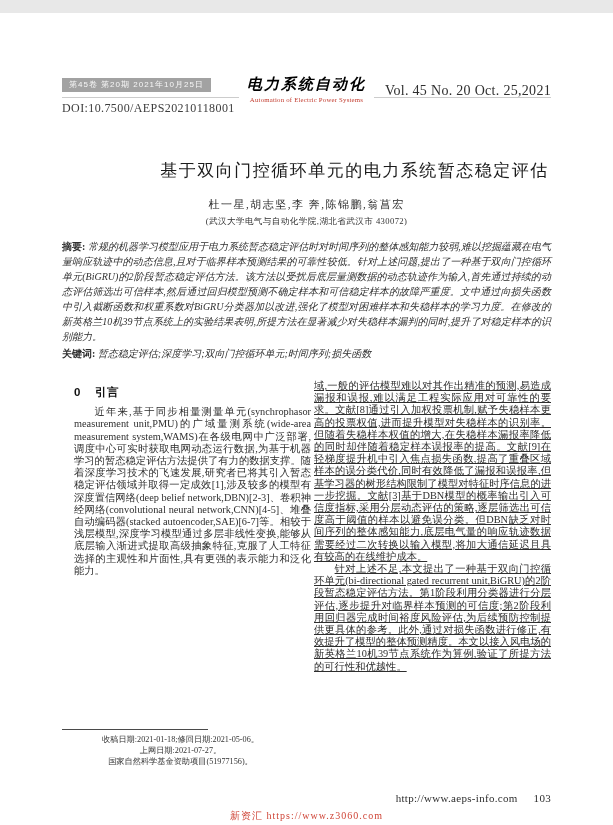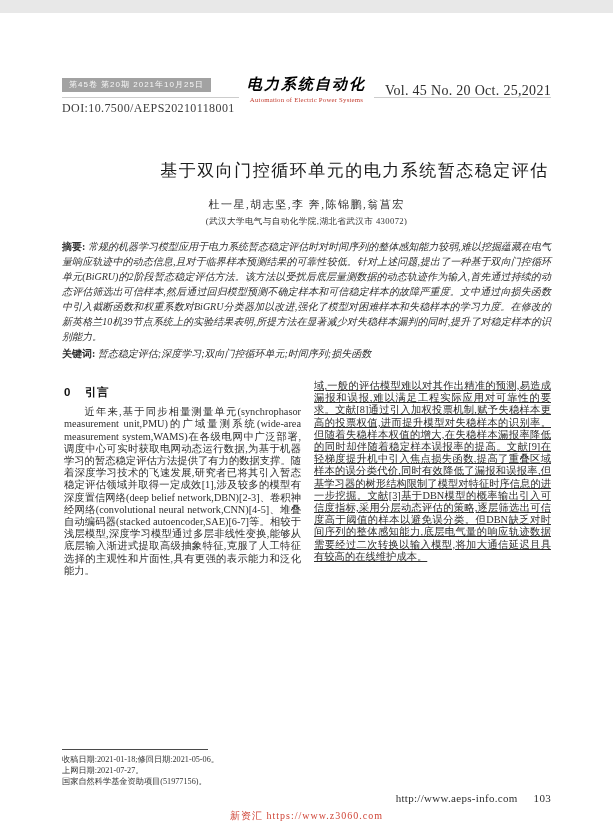--- a/index.html
+++ b/index.html
@@ -63,34 +63,34 @@
     text-align:justify;font-style:italic;color:#2f2f2f;
   }
   .abstract b{font-style:normal;font-weight:bold;}
   .kw{margin-top:2px;}
   
   .col{
     position:absolute;width:237px;
     font-size:10.3px;line-height:12.2px;
     text-align:justify;color:#2e2e2e;
   }
-  .col-left{left:64px;top:371px;}
+  .col-left{left:74px;top:371px;}
   .col-right{left:314px;top:367px;text-decoration:underline;}
   .sec-head{
     font-size:11.5px;font-weight:bold;color:#111;
     font-family:"Liberation Sans","DejaVu Sans",sans-serif;
     margin:2px 0 8px 0;letter-spacing:0.5px;
   }
   .sec-head .num{margin-right:14px;}
   .para{margin:0;text-indent:2em;}
   .para.noindent{text-indent:0;}
   
   .footnote{
-    position:absolute;left:62px;top:736px;width:237px;
-    font-size:8.2px;line-height:11px;color:#333;
+    position:absolute;left:62px;top:716px;width:237px;
+    font-size:8.2px;line-height:11px;color:#333;text-align:center;
   }
   .footnote-rule{width:146px;height:1px;background:#4a4a4a;margin-bottom:4px;}
   
   .footer{
     position:absolute;right:62px;top:779px;
     font-size:11px;color:#2e2e2e;letter-spacing:0.3px;
   }
   .footer .pageno{margin-left:16px;}
   .watermark{
     position:absolute;left:50%;top:796px;transform:translateX(-50%);
@@ -129,20 +129,21 @@
 
   <div class="col col-left">
     <div class="sec-head">
       <span class="num">0</span><span>引言</span>
     </div>
     <p class="para">近年来,基于同步相量测量单元(synchrophasor measurement unit,PMU)的广域量测系统(wide-area measurement system,WAMS)在各级电网中广泛部署,调度中心可实时获取电网动态运行数据,为基于机器学习的暂态稳定评估方法提供了有力的数据支撑。随着深度学习技术的飞速发展,研究者已将其引入暂态稳定评估领域并取得一定成效[1],涉及较多的模型有深度置信网络(deep belief network,DBN)[2-3]、卷积神经网络(convolutional neural network,CNN)[4-5]、堆叠自动编码器(stacked autoencoder,SAE)[6-7]等。相较于浅层模型,深度学习模型通过多层非线性变换,能够从底层输入渐进式提取高级抽象特征,克服了人工特征选择的主观性和片面性,具有更强的表示能力和泛化能力。</p>
   </div>
 
   <div class="col col-right">
     <p class="para noindent">域,一般的评估模型难以对其作出精准的预测,易造成漏报和误报,难以满足工程实际应用对可靠性的要求。文献[8]通过引入加权投票机制,赋予失稳样本更高的投票权值,进而提升模型对失稳样本的识别率。但随着失稳样本权值的增大,在失稳样本漏报率降低的同时却伴随着稳定样本误报率的提高。文献[9]在轻梯度提升机中引入焦点损失函数,提高了重叠区域样本的误分类代价,同时有效降低了漏报和误报率,但基学习器的树形结构限制了模型对特征时序信息的进一步挖掘。文献[3]基于DBN模型的概率输出引入可信度指标,采用分层动态评估的策略,逐层筛选出可信度高于阈值的样本以避免误分类。但DBN缺乏对时间序列的整体感知能力,底层电气量的响应轨迹数据需要经过二次转换以输入模型,将加大通信延迟且具有较高的在线维护成本。</p>
+    <p class="para">针对上述不足,本文提出了一种基于双向门控循环单元(bi-directional gated recurrent unit,BiGRU)的2阶段暂态稳定评估方法。第1阶段利用分类器进行分层评估,逐步提升对临界样本预测的可信度;第2阶段利用回归器完成时间裕度风险评估,为后续预防控制提供更具体的参考。此外,通过对损失函数进行修正,有效提升了模型的整体预测精度。本文以接入风电场的新英格兰10机39节点系统作为算例,验证了所提方法的可行性和优越性。</p>
   </div>
 
   <div class="footnote">
     <div class="footnote-rule"></div>
     <div>收稿日期:2021-01-18;修回日期:2021-05-06。</div>
     <div>上网日期:2021-07-27。</div>
     <div>国家自然科学基金资助项目(51977156)。</div>
   </div>
 
   <div class="footer">

